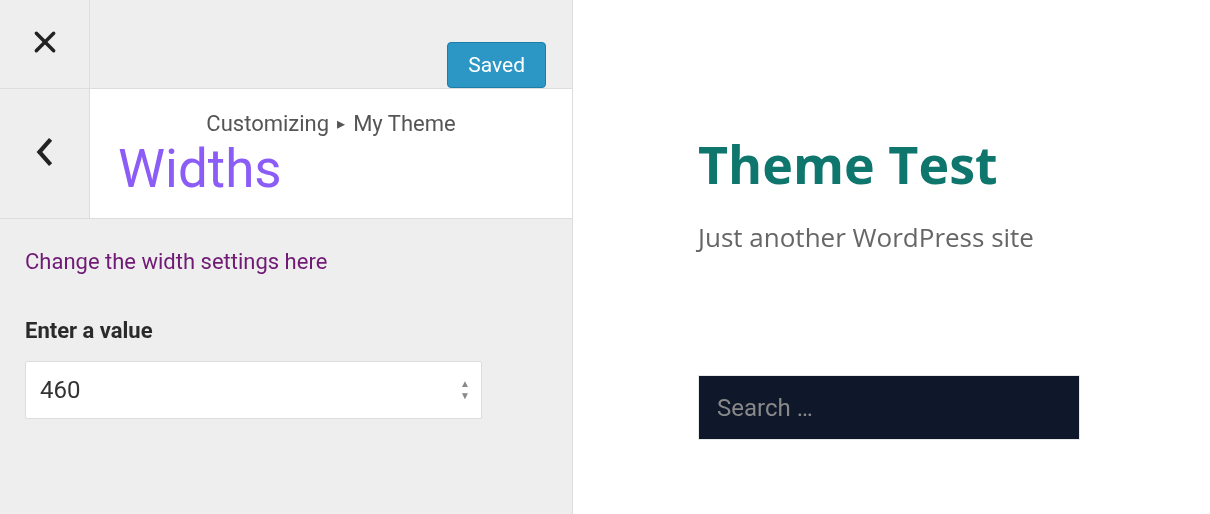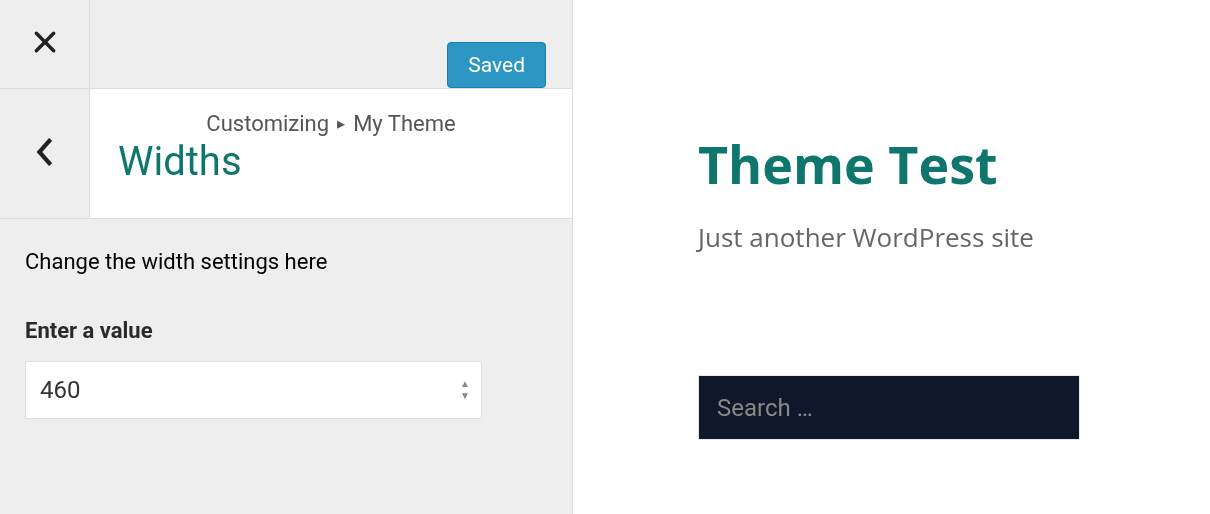--- a/index.html
+++ b/index.html
@@ -92,32 +92,32 @@
       color: #555;
       font-size: 22px;
       margin-bottom: 2px;
       justify-content: center;
     }
     .breadcrumb-sep {
       color: #555;
       font-size: 16px;
     }
     .section-title {
-      font-size: 40px;
+      font-size: 53px;
       font-weight: 400;
-      color: #0f766e;
+      color: #8b5cf6;
       line-height: 1.2;
     }
     .panel-body {
       padding: 30px 25px;
       background: #eeeeee;
     }
     .description {
       font-size: 22px;
-      color: #000000;
+      color: #701a75;
       margin-bottom: 44px;
     }
     .field-label {
       font-size: 22px;
       font-weight: 700;
       color: #2a2a2a;
       margin-bottom: 18px;
     }
     .number-input-wrap {
       position: relative;

